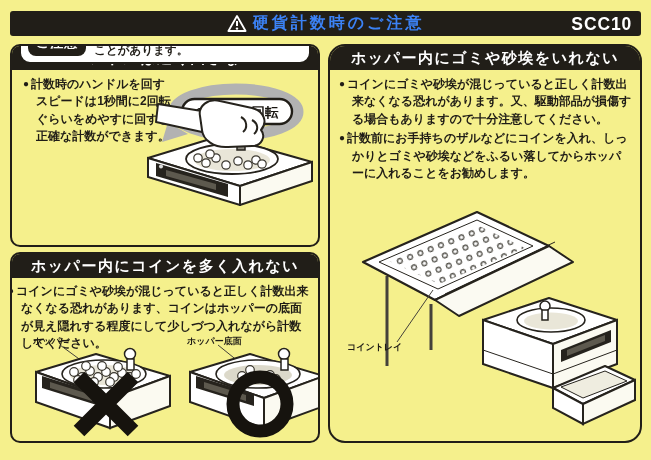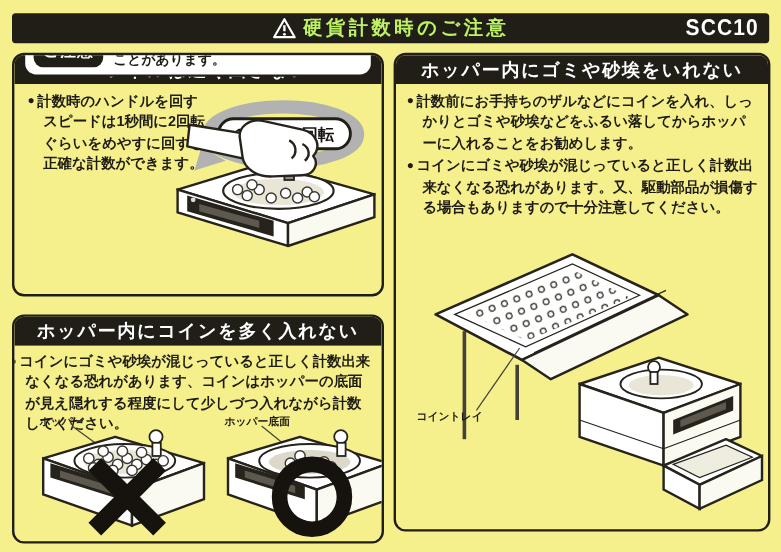--- a/index.html
+++ b/index.html
@@ -11,40 +11,40 @@
     position:relative;
     overflow:hidden;
   }
   .topbar {
     position:absolute; left:10px; top:11px; width:631px; height:25px;
     background:#211e18; border-radius:3px;
     display:flex; align-items:center; justify-content:center;
   }
   .topbar .title-wrap { display:flex; align-items:center; gap:6px; }
   .topbar .title {
-    color:#bef264; font-weight:bold; font-size:16px; letter-spacing:3px;
+    color:#3b82f6; font-weight:bold; font-size:16px; letter-spacing:3px;
   }
   .topbar .model {
     position:absolute; right:9px; top:0; height:25px; line-height:25px;
     color:#fff; font-weight:bold; font-size:19px; letter-spacing:1px;
     transform:scaleX(0.92); transform-origin:right center;
   }
   .panel {
     position:absolute; background:#f5f08c;
     border:2px solid #211e18; border-radius:10px; overflow:hidden;
   }
   .panel-h {
     height:24px; background:#211e18; color:#fff;
     font-weight:bold; font-size:15px; letter-spacing:1.5px;
     display:flex; align-items:center; justify-content:center;
   }
   .panel-body { position:relative; width:100%; }
   #panel-handle { left:10px; top:44px; width:310px; height:203px; }
-  #panel-coins  { left:10px; top:262px; width:310px; height:191px; }
-  #panel-dust   { left:328px; top:44px; width:314px; height:399px; }
+  #panel-coins  { left:10px; top:252px; width:310px; height:191px; }
+  #panel-dust   { left:328px; top:44px; width:314px; height:399px;border-radius:17px; }
   .txt {
     font-size:12px; font-weight:600; line-height:1.45;
     word-break:break-all; overflow-wrap:anywhere;
   }
   .bullet-p { padding-left:13px; text-indent:-13px; }
   .bullet { font-size:10px; vertical-align:1px; padding-right:2px; }
   #handle-text {
     position:absolute; left:11px; top:6px; width:153px;
   }
   #handle-illu { position:absolute; left:128px; top:0px; }
@@ -206,22 +206,22 @@
         <circle cx="40" cy="40" r="27" fill="none" stroke="#16130e" stroke-width="13"></circle>
       </svg>
     </div>
   </div>
 </div>
 
 <div class="panel" id="panel-dust">
   <div class="panel-h">ホッパー内にゴミや砂埃をいれない</div>
   <div class="panel-body">
     <div class="txt" id="dust-text">
+      <p class="bullet-p"><span class="bullet">●</span><span>コインにゴミや砂埃が混じっていると正しく計数出来なくなる恐れがあります。又、駆動部品が損傷する場合もありますので十分注意してください。</span></p>
       <p class="bullet-p"><span class="bullet">●</span><span>計数前にお手持ちのザルなどにコインを入れ、しっかりとゴミや砂埃などをふるい落してからホッパーに入れることをお勧めします。</span></p>
-      <p class="bullet-p"><span class="bullet">●</span><span>コインにゴミや砂埃が混じっていると正しく計数出来なくなる恐れがあります。又、駆動部品が損傷する場合もありますので十分注意してください。</span></p>
     </div>
 
     <svg id="dust-illu" width="302" height="246" viewBox="0 0 302 246">
       <defs>
         <pattern id="holePat" width="11" height="11" patternUnits="userSpaceOnUse" patternTransform="rotate(-21)">
           <circle cx="5" cy="5" r="2.4" fill="none" stroke="#3c3a32" stroke-width="1.1"></circle>
         </pattern>
       </defs>
 
       <line x1="52" y1="78" x2="52" y2="168" stroke="#44413a" stroke-width="3"></line>

